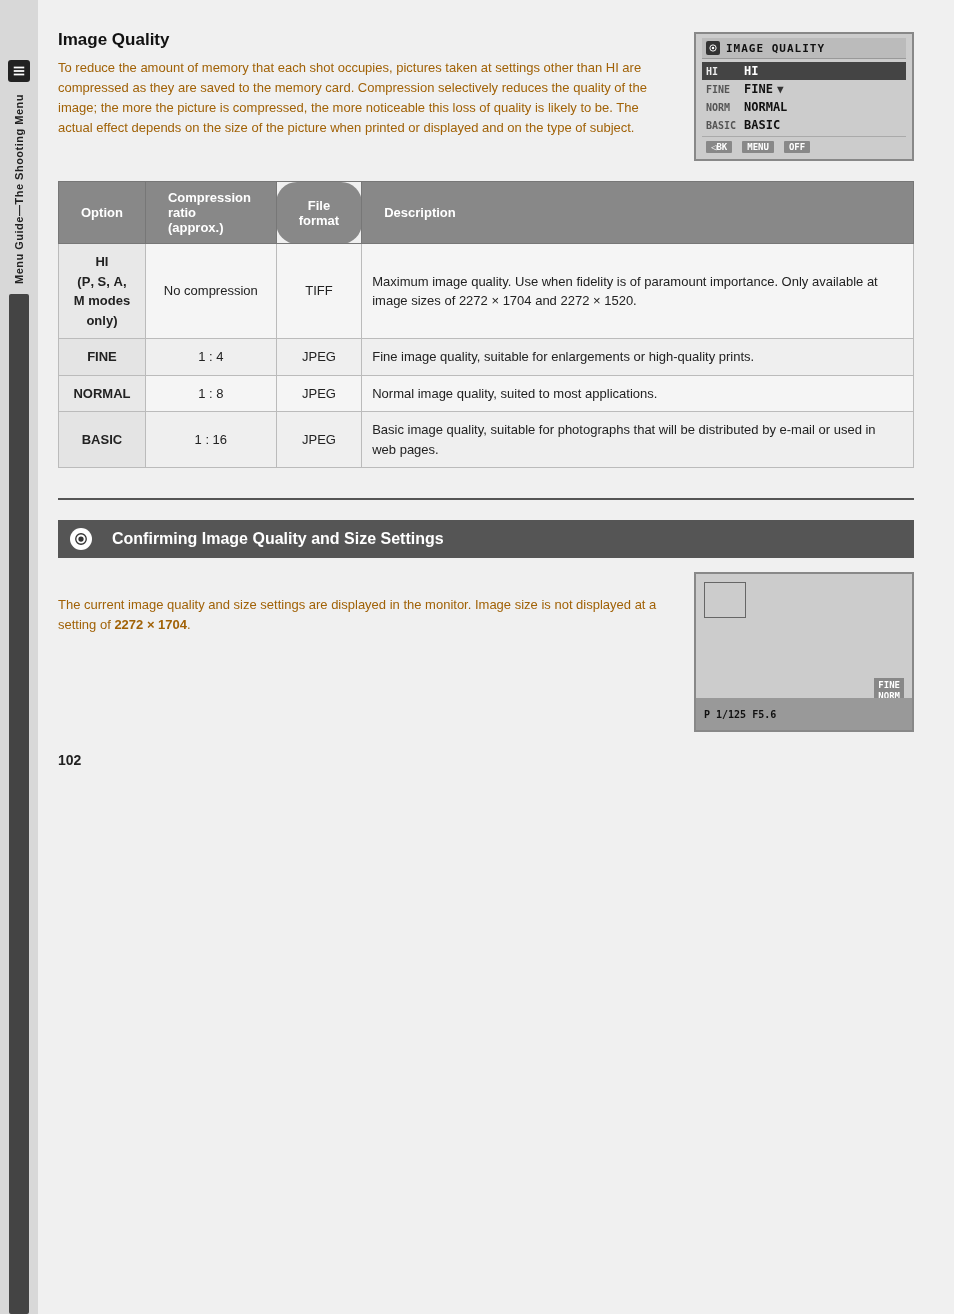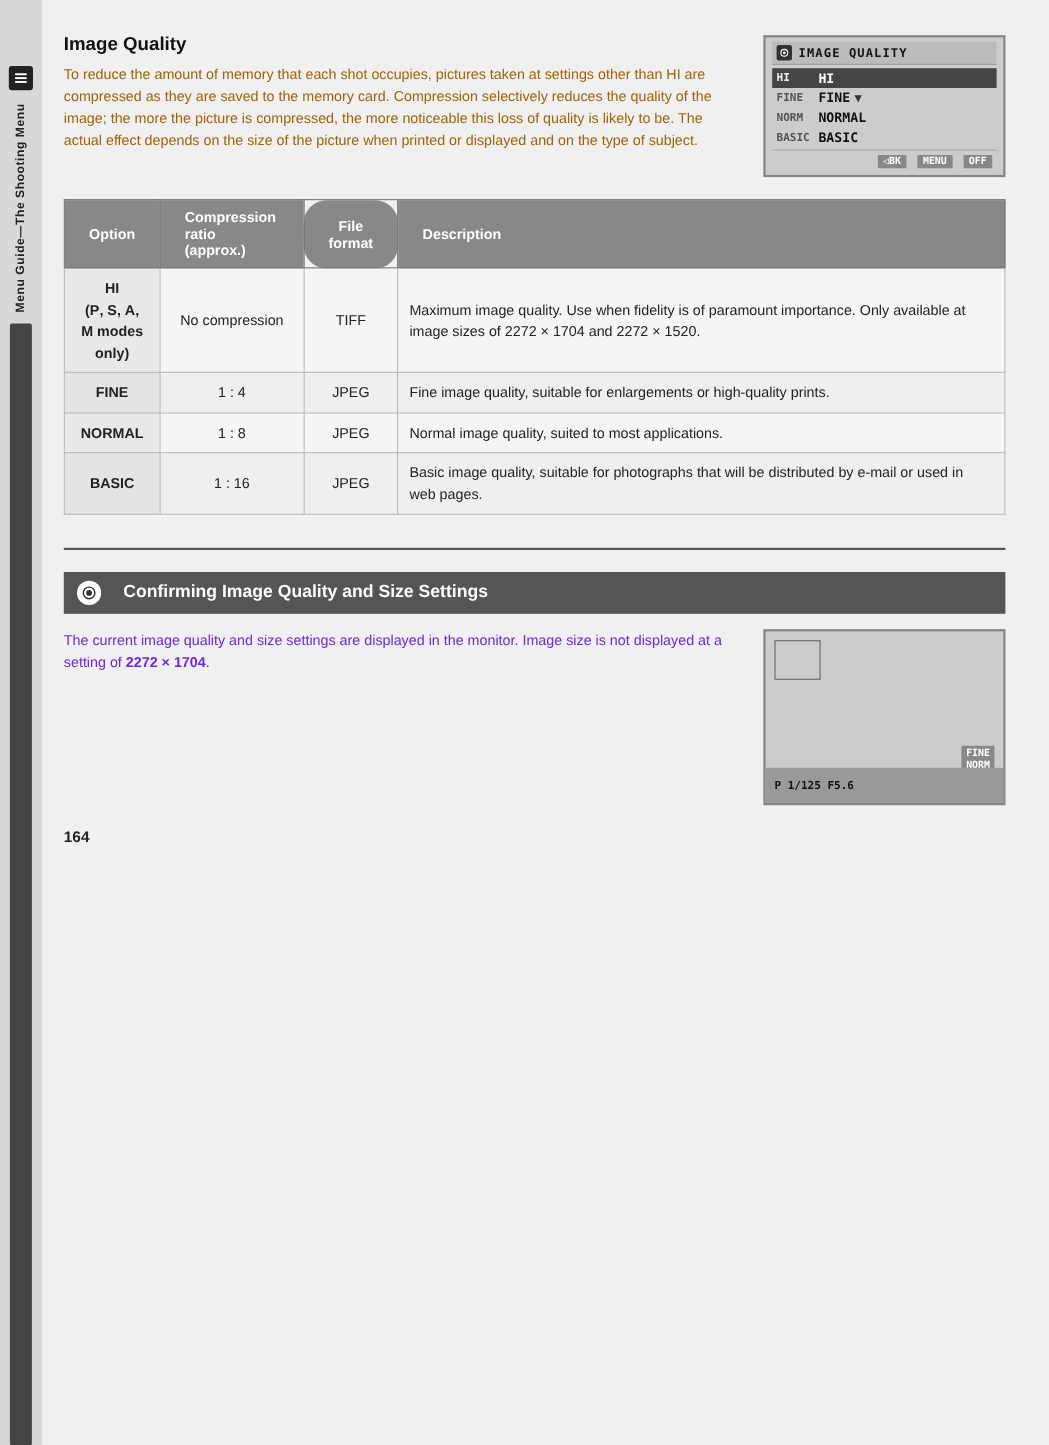--- a/index.html
+++ b/index.html
@@ -137,21 +137,20 @@
       min-width: 34px;
       color: #555;
     }
     .cam-menu-label-small.selected { color: #eee; }
     .cam-menu-value {
       font-size: 12px;
       font-weight: bold;
     }
     .cam-footer {
       display: flex;
-      justify-content: flex-end;
       gap: 10px;
       padding: 4px 4px 2px;
       font-size: 10px;
       font-weight: bold;
       color: #333;
       border-top: 1px solid #aaa;
       margin-top: 2px;
     }
     .cam-footer-btn {
       background: #888;
@@ -231,22 +230,23 @@
       font-weight: bold;
       color: white;
     }
     .section-confirm-body {
       display: flex;
       gap: 20px;
     }
     .section-confirm-text {
       flex: 1;
       font-size: 13px;
-      color: #6d28d9;
+      color: #a16207;
       line-height: 1.55;
+      margin-top: 23px;
     }
     .section-confirm-screen {
       width: 220px;
       flex-shrink: 0;
     }
 
     
     .viewfinder-screen {
       background: #ccc;
       border: 2px solid #888;
@@ -417,14 +417,14 @@
             <div>NORM</div>
           </div>
           <div class="viewfinder-bottom-bar">
             <span>P   1/125  F5.6</span>
           </div>
         </div>
       </div>
     </div>
   </div>
 
-  <div class="page-number">164</div>
+  <div class="page-number">102</div>
 </div>
 
 </body></html>

